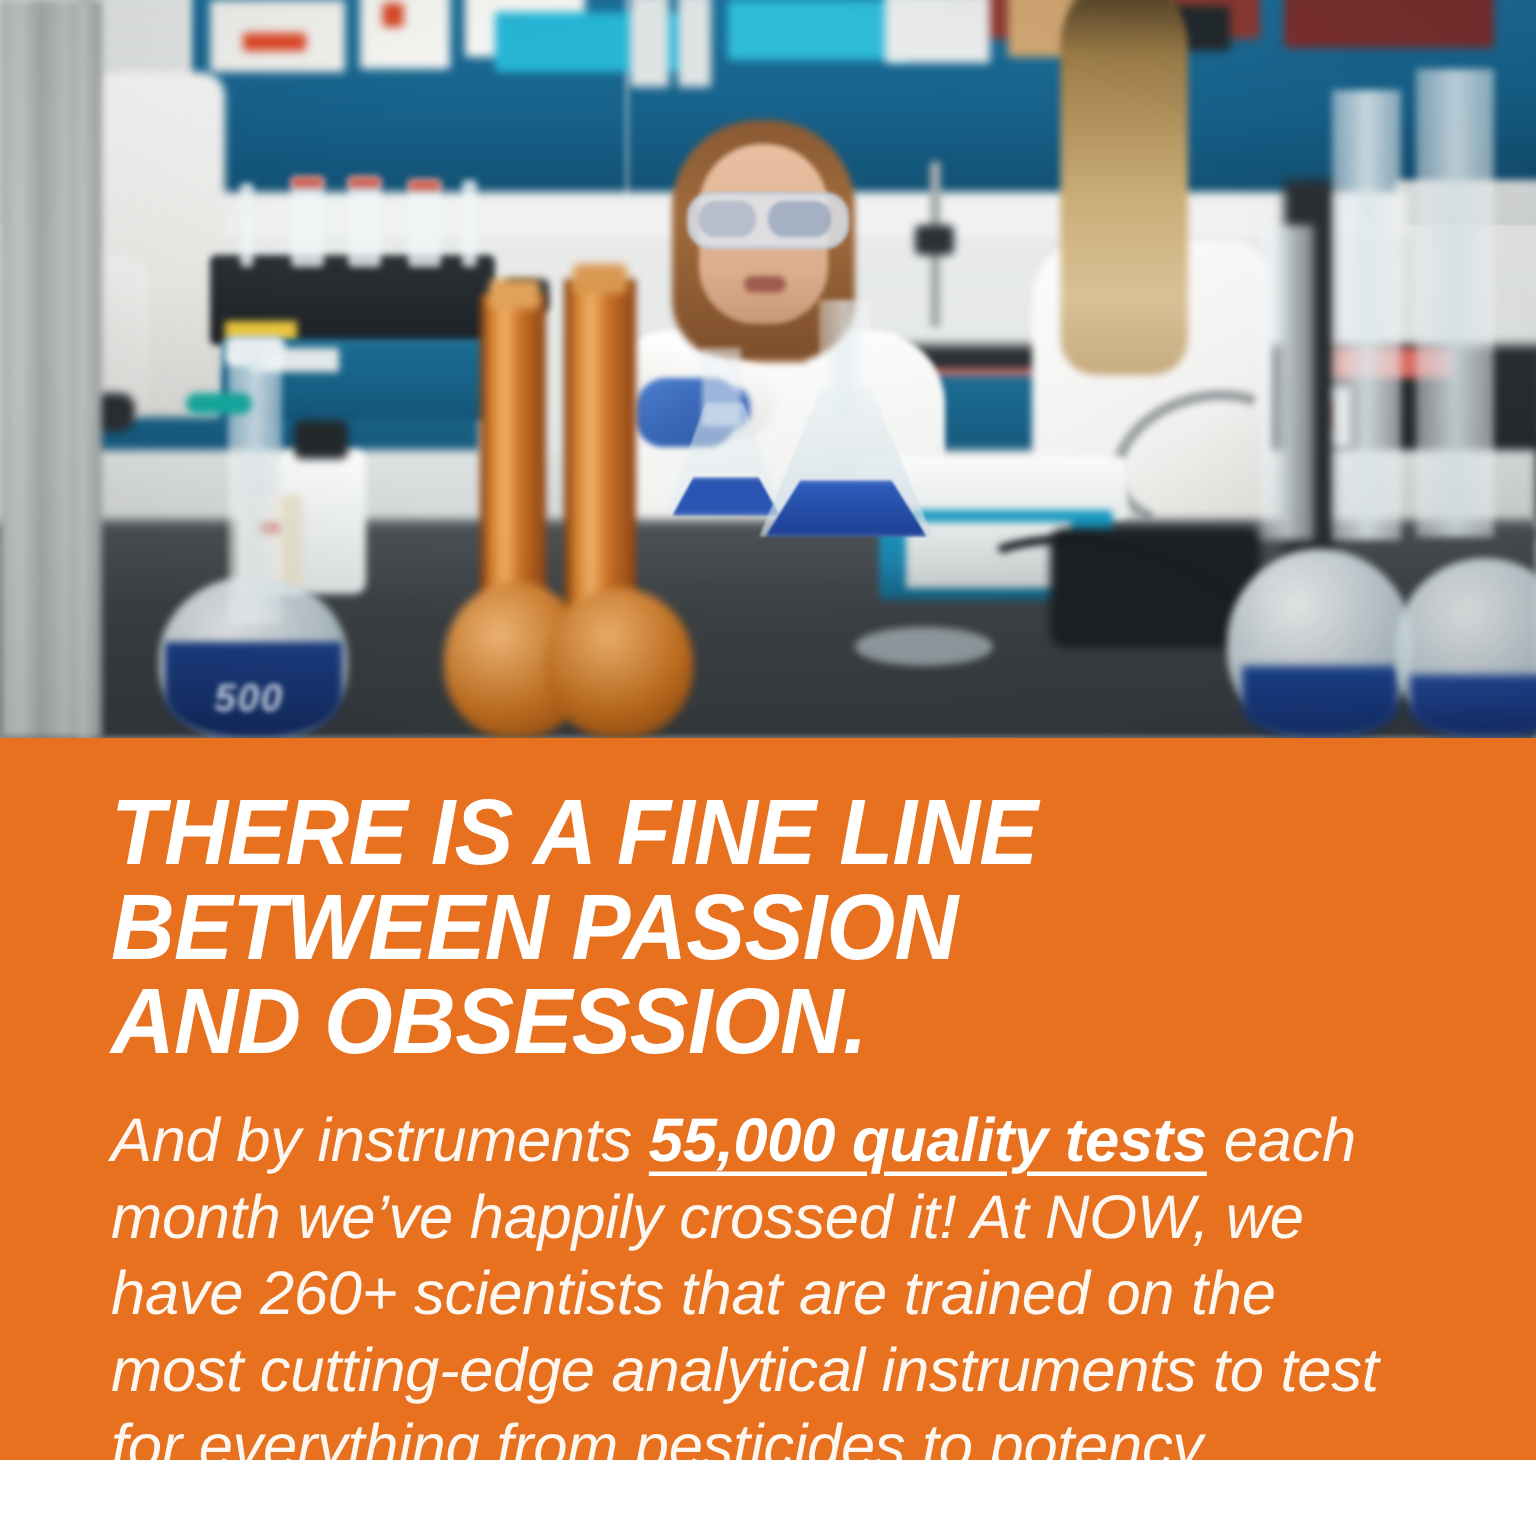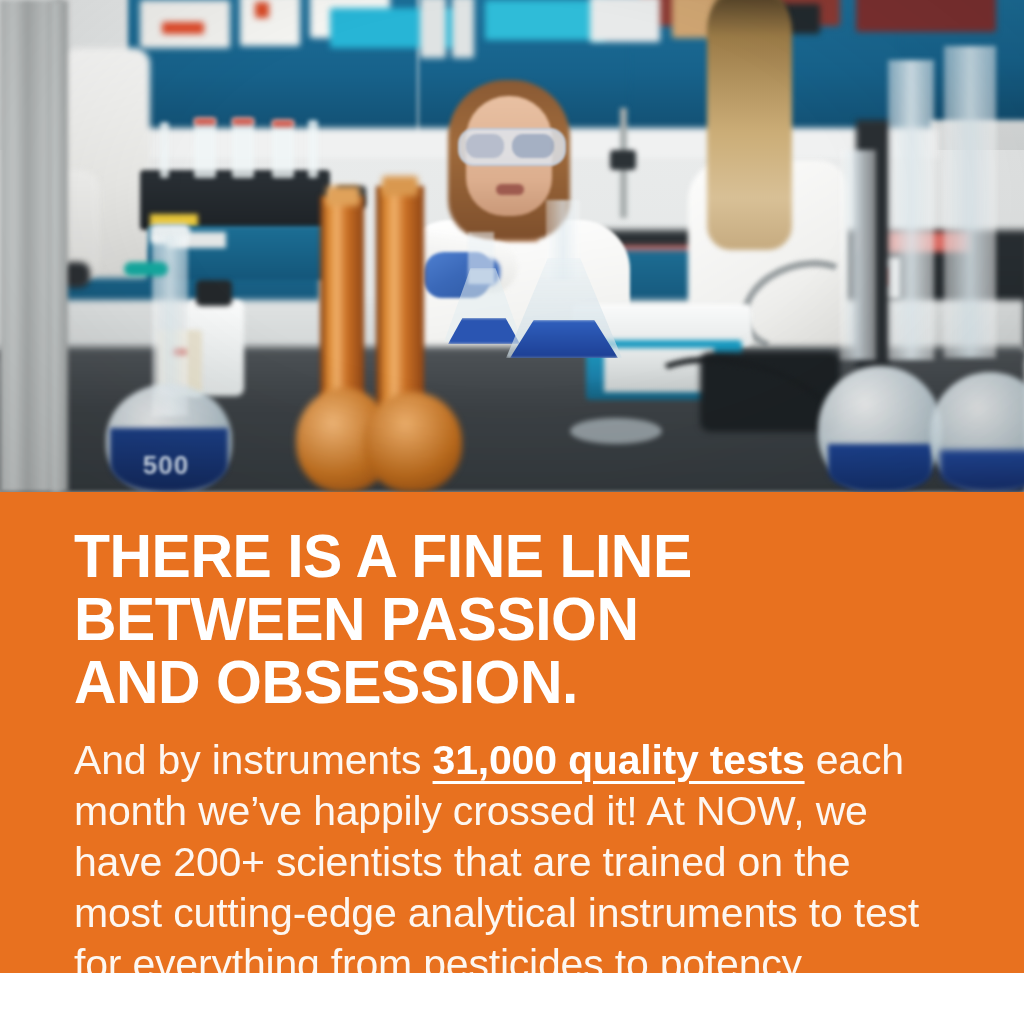--- a/index.html
+++ b/index.html
@@ -8,20 +8,21 @@
     padding: 0;
     background: #ffffff;
   }
   #card {
     position: relative;
     width: 1024px;
     height: 973px;
     overflow: hidden;
     font-family: "Liberation Sans", sans-serif;
     background: #0f766e;
+    font-style: italic;
   }
 
   
   #photo {
     position: absolute;
     left: 0; top: 0;
     width: 1024px;
     height: 492px;
     overflow: hidden;
     background: #b9bdbd;
@@ -603,16 +604,16 @@
     <div id="photo-vignette"></div>
   </div>
 
   <div id="orange-panel"></div>
 
   <div id="headline">THERE IS A FINE LINE
 BETWEEN PASSION
 AND OBSESSION.</div>
 
   <div id="body-copy">
-    <span>And by instruments </span><span class="hl">31,000 quality tests</span><span> each month we’ve happily crossed it! At NOW, we have 200+ scientists that are trained on the most cutting-edge analytical instruments to test for everything from pesticides to potency.</span>
+    <span>And by instruments </span><span class="hl">55,000 quality tests</span><span> each month we’ve happily crossed it! At NOW, we have 260+ scientists that are trained on the most cutting-edge analytical instruments to test for everything from pesticides to potency.</span>
   </div>
 
 </div>
 
 </body></html>

